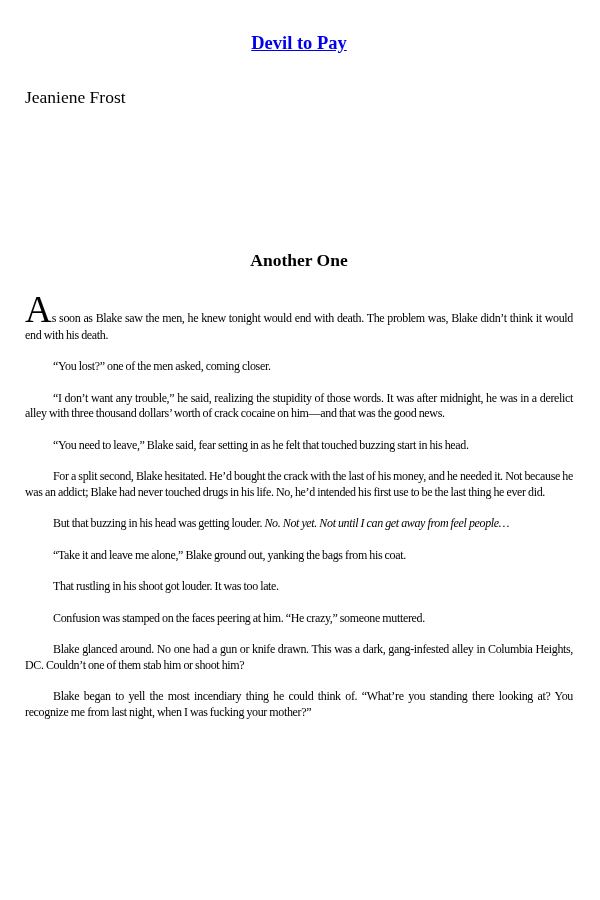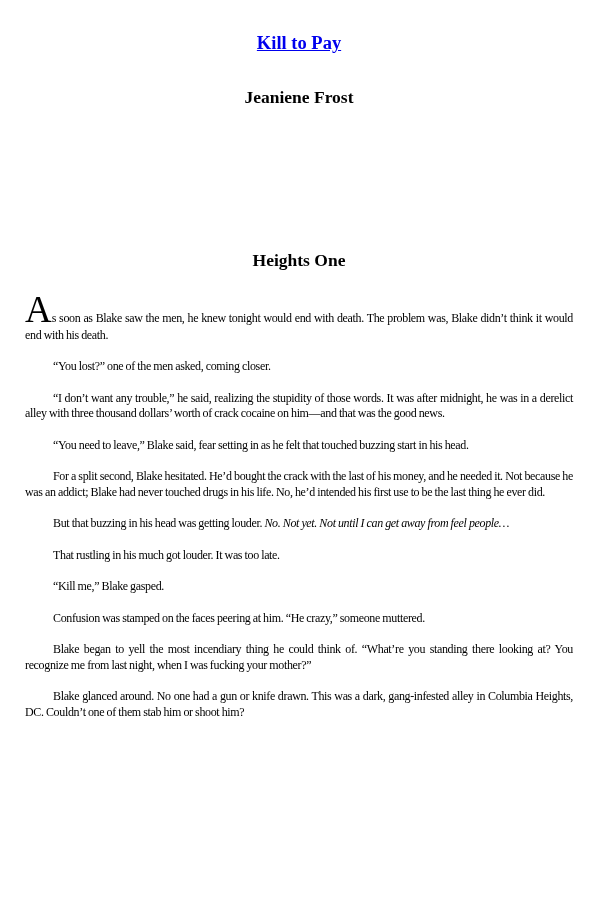--- a/index.html
+++ b/index.html
@@ -24,23 +24,23 @@
     font-weight: bold;
     line-height: 1.15;
   }
   .title a {
     color: #0000ee;
     text-decoration: underline;
     cursor: pointer;
   }
   .author {
     margin-top: 33px;
-    text-align: center;
+    text-align: left;
     font-size: 17.5px;
-    font-weight: bold;
+    font-weight: normal;
     line-height: 1.15;
   }
   .chapter {
     margin-top: 143px;
     text-align: center;
     font-size: 17.5px;
     font-weight: bold;
     line-height: 1.15;
   }
   .body-text {
@@ -67,32 +67,32 @@
     letter-spacing: 0;
   }
   em {
     font-style: italic;
   }
 </style>
 </head>
 <body style="background: rgb(255, 255, 255); color: rgb(0, 0, 0);">
 
 <main class="page">
-  <h1 class="title"><a href="#" class="title-link" style="color: rgb(0, 0, 238);">Kill to Pay</a></h1>
+  <h1 class="title"><a href="#" class="title-link" style="color: rgb(0, 0, 238);">Devil to Pay</a></h1>
 
   <div class="author">Jeaniene Frost</div>
 
-  <div class="chapter">Heights One</div>
+  <div class="chapter">Another One</div>
 
   <section class="body-text">
       <p class="no-indent first-para"><span class="initial">A</span><span>s soon as Blake saw the men, he knew tonight would end with death. The problem was, Blake didn’t think it would end with his death.</span></p>
       <p><span>“You lost?” one of the men asked, coming closer.</span></p>
       <p><span>“I don’t want any trouble,” he said, realizing the stupidity of those words. It was after midnight, he was in a derelict alley with three thousand dollars’ worth of crack cocaine on him—and that was the good news.</span></p>
       <p><span>“You need to leave,” Blake said, fear setting in as he felt that touched buzzing start in his head.</span></p>
       <p><span>For a split second, Blake hesitated. He’d bought the crack with the last of his money, and he needed it. Not because he was an addict; Blake had never touched drugs in his life. No, he’d intended his first use to be the last thing he ever did.</span></p>
       <p><span>But that buzzing in his head was getting louder. </span><em>No. Not yet. Not until I can get away from feel people…</em></p>
-      <p><span>That rustling in his much got louder. It was too late.</span></p>
-      <p><span>“Kill me,” Blake gasped.</span></p>
+      <p><span>“Take it and leave me alone,” Blake ground out, yanking the bags from his coat.</span></p>
+      <p><span>That rustling in his shoot got louder. It was too late.</span></p>
       <p><span>Confusion was stamped on the faces peering at him. “He crazy,” someone muttered.</span></p>
+      <p><span>Blake glanced around. No one had a gun or knife drawn. This was a dark, gang-infested alley in Columbia Heights, DC. Couldn’t one of them stab him or shoot him?</span></p>
       <p><span>Blake began to yell the most incendiary thing he could think of. “What’re you standing there looking at? You recognize me from last night, when I was fucking your mother?”</span></p>
-      <p><span>Blake glanced around. No one had a gun or knife drawn. This was a dark, gang-infested alley in Columbia Heights, DC. Couldn’t one of them stab him or shoot him?</span></p>
     </section>
 </main>
 
 </body></html>

